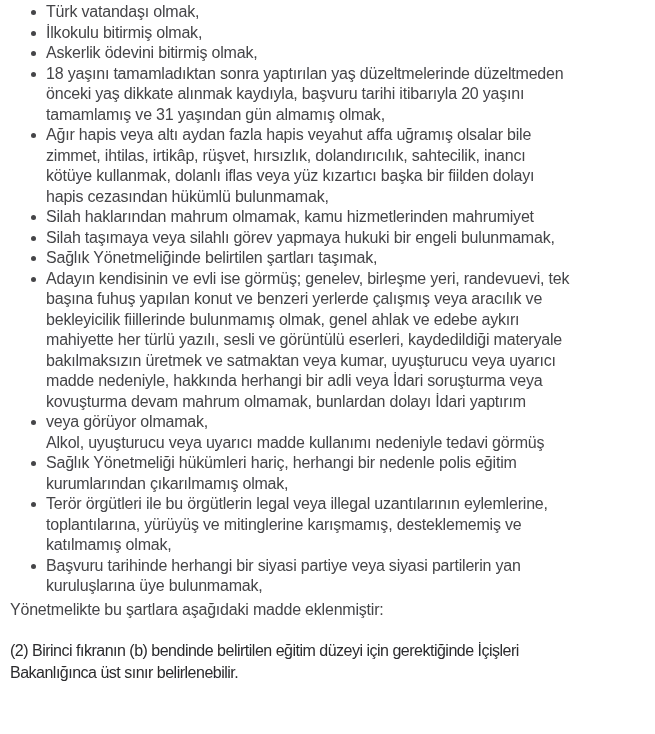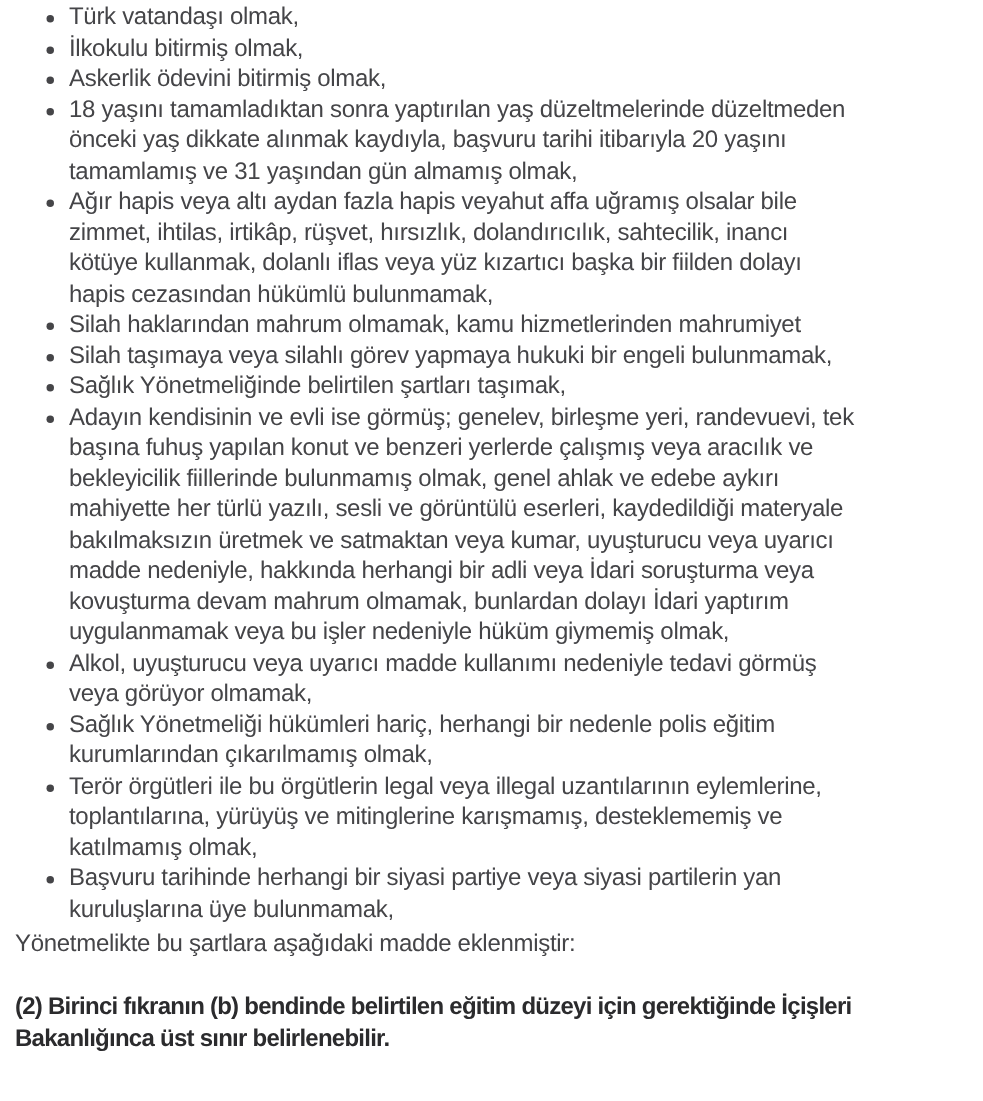--- a/index.html
+++ b/index.html
@@ -47,21 +47,21 @@
     white-space: nowrap;
   }
   .closing {
     margin: 0;
     line-height: 20.5px;
     letter-spacing: -0.2px;
     white-space: nowrap;
   }
   .amendment {
     margin: 20px 0 4px 0;
-    font-weight: bold;
+    font-weight: normal;
     color: var(--bold-text-color, #2a2a2a);
   }
   .amendment .txt-line {
     line-height: 21.5px;
     letter-spacing: -0.5px;
   }
 </style>
 </head>
 <body style="--text-color: #454548; --bold-text-color: #2b2b2d; --bullet-color: #454548;">
 
@@ -97,25 +97,24 @@
         <span class="txt-line">Sağlık Yönetmeliğinde belirtilen şartları taşımak,</span>
       </li>
       <li>
         <span class="txt-line">Adayın kendisinin ve evli ise görmüş; genelev, birleşme yeri, randevuevi, tek</span>
         <span class="txt-line">başına fuhuş yapılan konut ve benzeri yerlerde çalışmış veya aracılık ve</span>
         <span class="txt-line">bekleyicilik fiillerinde bulunmamış olmak, genel ahlak ve edebe aykırı</span>
         <span class="txt-line">mahiyette her türlü yazılı, sesli ve görüntülü eserleri, kaydedildiği materyale</span>
         <span class="txt-line">bakılmaksızın üretmek ve satmaktan veya kumar, uyuşturucu veya uyarıcı</span>
         <span class="txt-line">madde nedeniyle, hakkında herhangi bir adli veya İdari soruşturma veya</span>
         <span class="txt-line">kovuşturma devam mahrum olmamak, bunlardan dolayı İdari yaptırım</span>
-        <span class="txt-line">uygulanmamak veya bu işler nedeniyle hüküm giymemiş olmak,</span>
       </li>
       <li>
+        <span class="txt-line">veya görüyor olmamak,</span>
         <span class="txt-line">Alkol, uyuşturucu veya uyarıcı madde kullanımı nedeniyle tedavi görmüş</span>
-        <span class="txt-line">veya görüyor olmamak,</span>
       </li>
       <li>
         <span class="txt-line">Sağlık Yönetmeliği hükümleri hariç, herhangi bir nedenle polis eğitim</span>
         <span class="txt-line">kurumlarından çıkarılmamış olmak,</span>
       </li>
       <li>
         <span class="txt-line">Terör örgütleri ile bu örgütlerin legal veya illegal uzantılarının eylemlerine,</span>
         <span class="txt-line">toplantılarına, yürüyüş ve mitinglerine karışmamış, desteklememiş ve</span>
         <span class="txt-line">katılmamış olmak,</span>
       </li>

